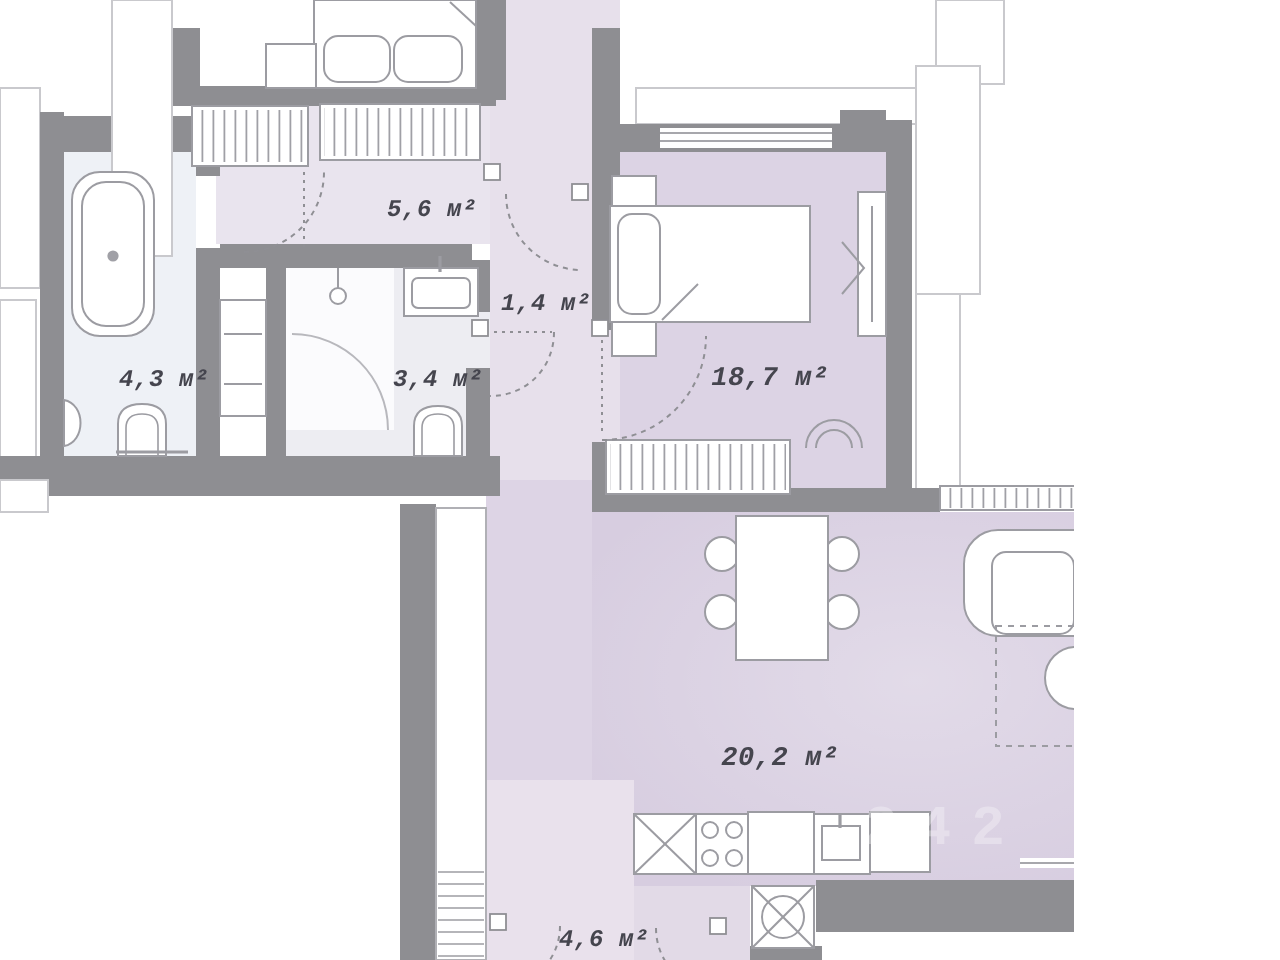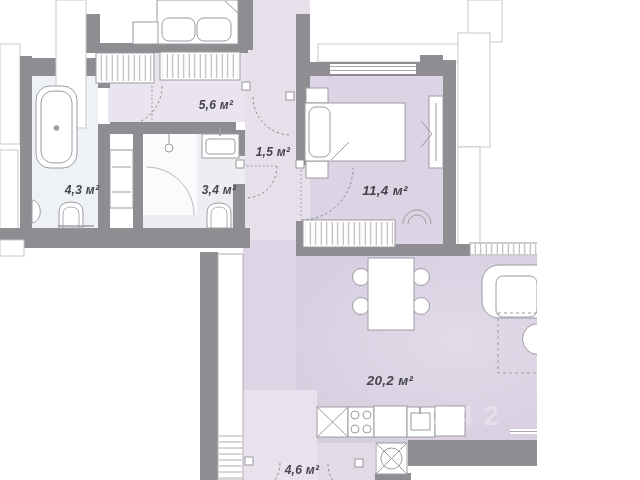--- a/index.html
+++ b/index.html
@@ -1,17 +1,17 @@
 <!DOCTYPE html>
 <html><head>
 <meta charset="utf-8">
 <style>
   html,body{margin:0;padding:0;background:#fff;}
   .stage{position:relative;width:537px;height:480px;background:#fff;overflow:hidden;
-         font-family:Liberation Sans, sans-serif;}
+         font-family:Liberation Mono, monospace;}
   .stage svg{position:absolute;left:0;top:0;}
   .lbl{position:absolute;transform:translate(-50%,-50%);font-style:italic;font-weight:bold;
        font-size:12px;color:#45454e;white-space:nowrap;letter-spacing:0.3px;}
   .lbl.big{font-size:13.5px;}
   .wm{position:absolute;left:394px;top:362px;font-size:56px;font-weight:bold;
       color:rgba(255,255,255,0.52);letter-spacing:2px;line-height:1;pointer-events:none;}
   .wm-pin{position:absolute;left:368px;top:338px;pointer-events:none;}
   .wm-digits{position:absolute;left:432px;top:400px;font-size:28px;font-weight:bold;
       color:rgba(255,255,255,0.30);letter-spacing:10px;pointer-events:none;}
 </style>
@@ -218,24 +218,24 @@
     <rect x="242" y="82" width="8" height="8"></rect>
     <rect x="286" y="92" width="8" height="8"></rect>
     <rect x="236" y="160" width="8" height="8"></rect>
     <rect x="296" y="160" width="8" height="8"></rect>
     <rect x="245" y="457" width="8" height="8"></rect>
     <rect x="355" y="459" width="8" height="8"></rect>
   </g>
 </svg>
 
   <span class="lbl" style="left:216px;top:105px">5,6 м²</span>
-  <span class="lbl" style="left:273px;top:152px">1,5 м²</span>
+  <span class="lbl" style="left:273px;top:152px">1,4 м²</span>
   <span class="lbl" style="left:219px;top:190px">3,4 м²</span>
   <span class="lbl" style="left:82px;top:190px">4,3 м²</span>
-  <span class="lbl big" style="left:385px;top:190px">11,4 м²</span>
+  <span class="lbl big" style="left:385px;top:190px">18,7 м²</span>
   <span class="lbl big" style="left:390px;top:380px">20,2 м²</span>
   <span class="lbl" style="left:302px;top:470px">4,6 м²</span>
 
   <svg class="wm-pin" width="30" height="40" viewBox="0 0 30 40">
     <path fill-rule="evenodd" fill="rgba(255,255,255,0.55)" d="M15,1 C22.5,1 28.5,7 28.5,14.5 C28.5,24 15,38 15,38 C15,38 1.5,24 1.5,14.5 C1.5,7 7.5,1 15,1 Z
          M15,9 A5.5,5.5 0 1 0 15,20 A5.5,5.5 0 1 0 15,9 Z"></path>
   </svg>
   <span class="wm-digits">242</span>
 </div>
 

